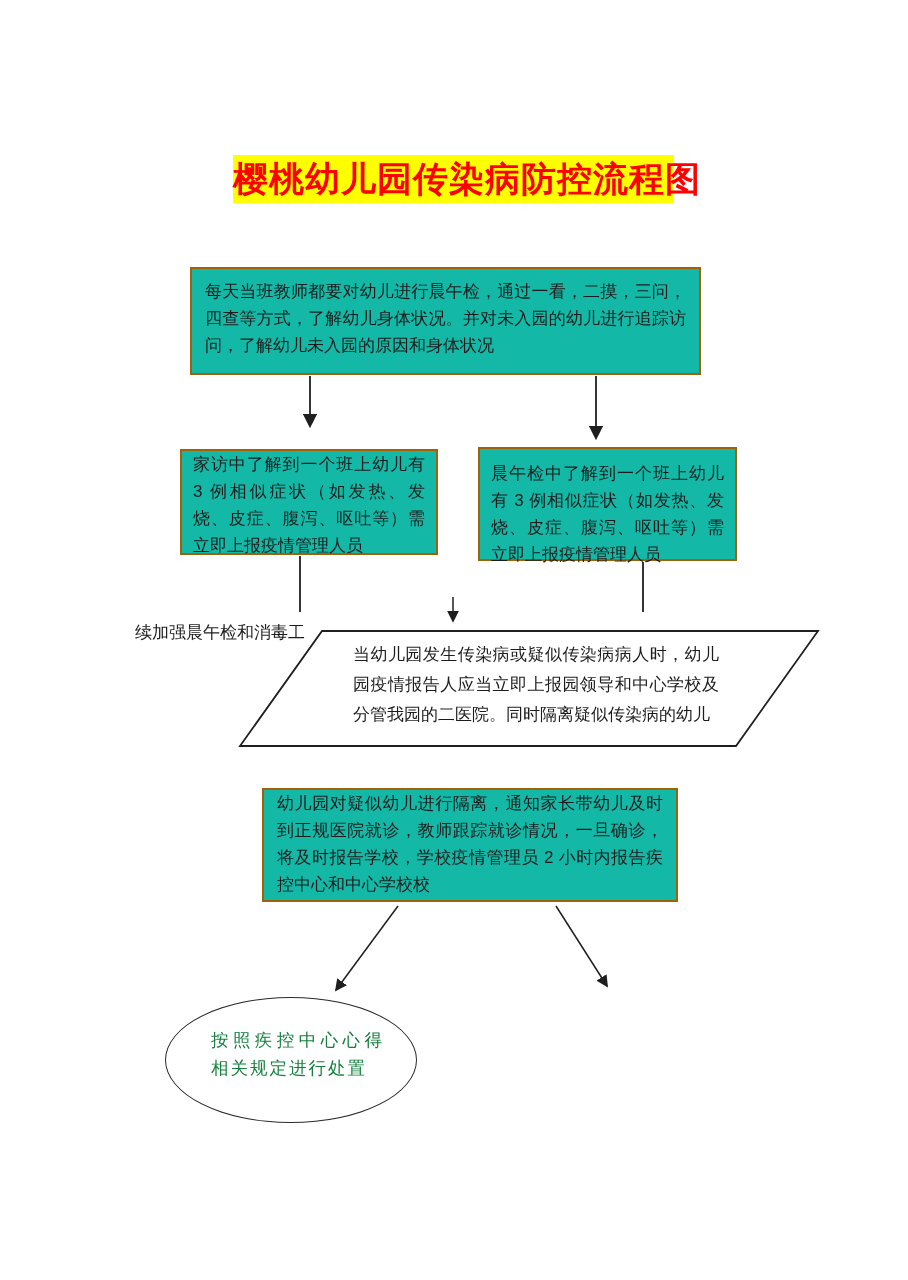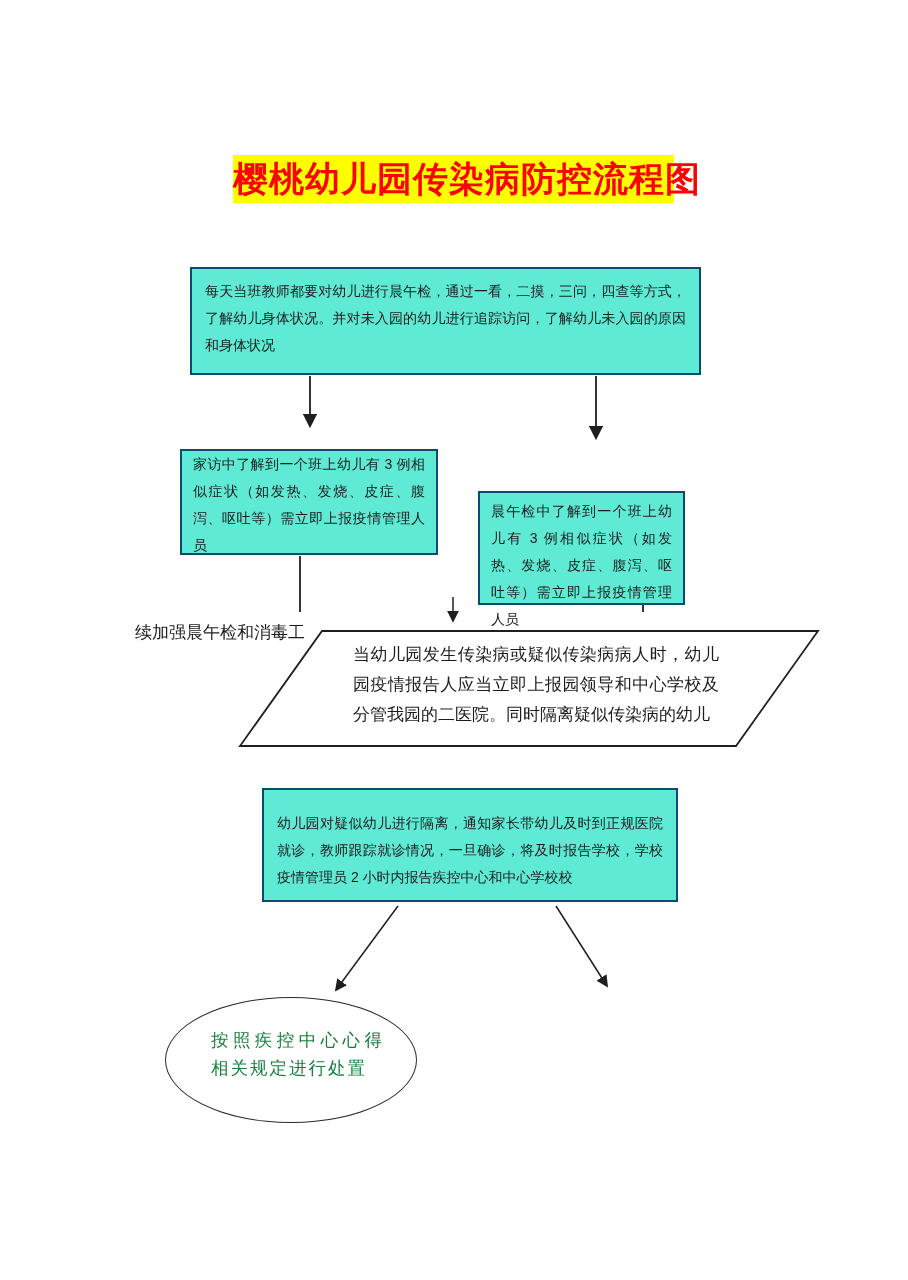--- a/index.html
+++ b/index.html
@@ -31,35 +31,35 @@
     white-space: nowrap;
   }
   .connectors {
     position: absolute;
     left: 0;
     top: 0;
     pointer-events: none;
   }
   .box {
     position: absolute;
-    border: 2px solid #0c4a6e;
-    background: #5eead4;
+    border: 2px solid #a16207;
+    background: #14b8a6;
     box-sizing: border-box;
     color: #1c1c1c;
-    font-size: 14px;
+    font-size: 17px;
     line-height: 27px;
   }
   .box p, .shape-text p, .ellipse p {
     margin: 0;
     text-align: justify;
   }
   .box-daily   { left: 190px; top: 267px; width: 511px; height: 108px; padding: 9px 13px; }
   .box-home    { left: 180px; top: 449px; width: 258px; height: 106px; padding: 0 11px; }
-  .box-morning { left: 478px; top: 447px; width: 207px; height: 114px; padding: 5px 11px; margin-top: 44px; }
-  .box-isolate { left: 262px; top: 788px; width: 416px; height: 114px; padding: 20px 13px; }
+  .box-morning { left: 478px; top: 447px; width: 259px; height: 114px; padding: 11px 11px; }
+  .box-isolate { left: 262px; top: 788px; width: 416px; height: 114px; padding: 0 13px; }
   .side-note {
     position: absolute;
     left: 135px;
     top: 621px;
     color: #1c1c1c;
     font-size: 17px;
     white-space: nowrap;
     font-family: Liberation Mono, monospace;
   }
   .shape-text {

